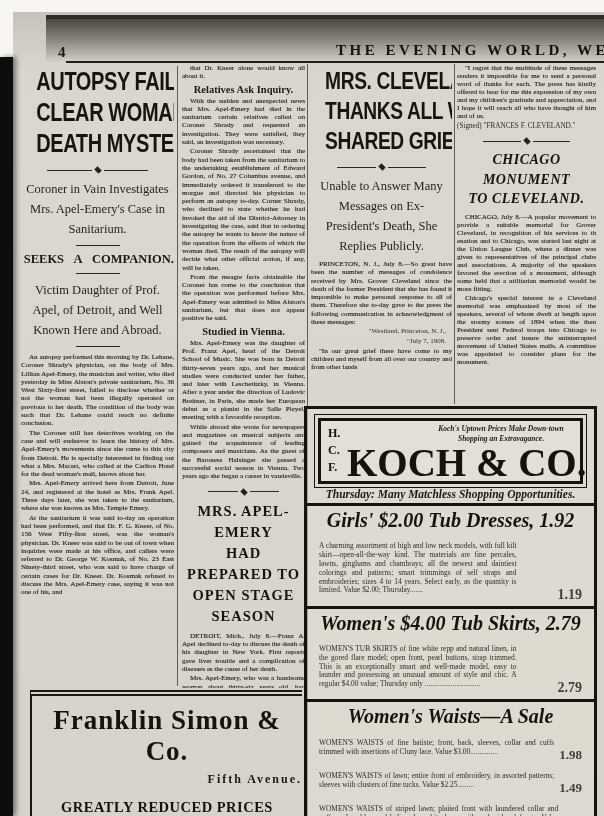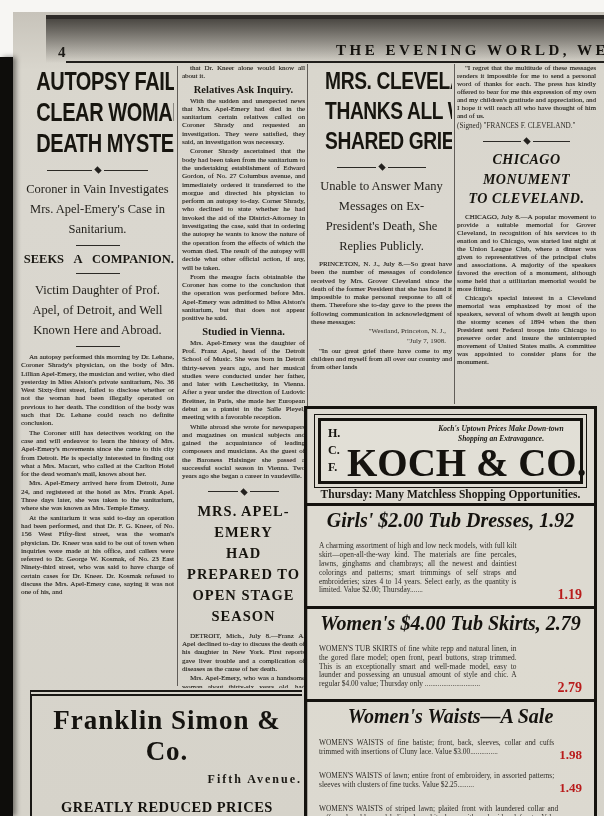--- a/index.html
+++ b/index.html
@@ -47,27 +47,27 @@
   .koch{position:absolute;left:304px;top:406px;width:287px;height:412px;border:3px solid #15130f;
         background:rgba(226,223,214,.55);}
   .koch-logo{position:relative;margin:9px 11px 4px;height:60px;border:3px solid #15130f;
         outline:1.5px solid #15130f;outline-offset:3px;background:rgba(230,227,219,.5);}
   .koch-hcf{position:absolute;left:7px;top:4px;font-weight:700;font-size:12px;line-height:17px;color:#15130f;}
   .koch-hcf span{display:block;}
   .koch-tag{position:absolute;left:104px;top:3px;width:152px;font-style:italic;font-weight:700;
         font-size:7.5px;line-height:1.3;text-align:center;color:#1b1914;}
   .koch-name{position:absolute;left:26px;right:2px;bottom:-1px;font-weight:700;font-size:39px;line-height:1;
         text-align:center;font-family:"Liberation Serif",serif;color:#15130f;white-space:nowrap;}
-  .koch-thursday{text-align:center;font-weight:700;font-size:11.5px;margin:3px 0;color:#1b1914;}
+  .koch-thursday{text-align:center;font-style:italic;font-weight:700;font-size:11.5px;margin:3px 0;color:#1b1914;}
   .krule{border-top:3px solid #15130f;}
   .ksec{padding:1px 12px 3px;}
   .ktitle{text-align:center;font-style:italic;font-weight:700;font-size:20px;line-height:1.15;margin:2px 0 3px;color:#15130f;}
   .kbody{display:flex;align-items:flex-end;gap:36px;}
   .ktext{flex:1;font-size:7.4px;line-height:8.8px;text-align:justify;color:#2e2b26;}
-  .kprice{font-weight:700;font-size:14px;margin-left:5px;color:#b91c1c;margin-top:14px;}
+  .kprice{font-weight:700;font-size:14px;margin-left:5px;color:#404040;margin-top:14px;}
   .kitem{display:flex;align-items:center;margin:1px 0;}
   .kitem .kprice{font-size:13px;}
 
   .franklin{position:absolute;left:30px;top:690px;width:272px;height:126px;border-top:6px double #1a1815;
         border-left:2px solid #1a1815;padding-top:9px;box-sizing:border-box;}
   .f-name{text-align:center;font-weight:700;font-size:27px;letter-spacing:1px;color:#15130f;}
   .f-ave{text-align:right;font-weight:700;font-size:12px;letter-spacing:2px;margin-top:5px;color:#1b1914;}
   .f-banner{width:88%;margin:12px auto 0;text-align:center;font-weight:700;font-size:14.5px;
         letter-spacing:.5px;border-bottom:2px solid #1a1815;padding-bottom:5px;color:#15130f;}
 </style>

